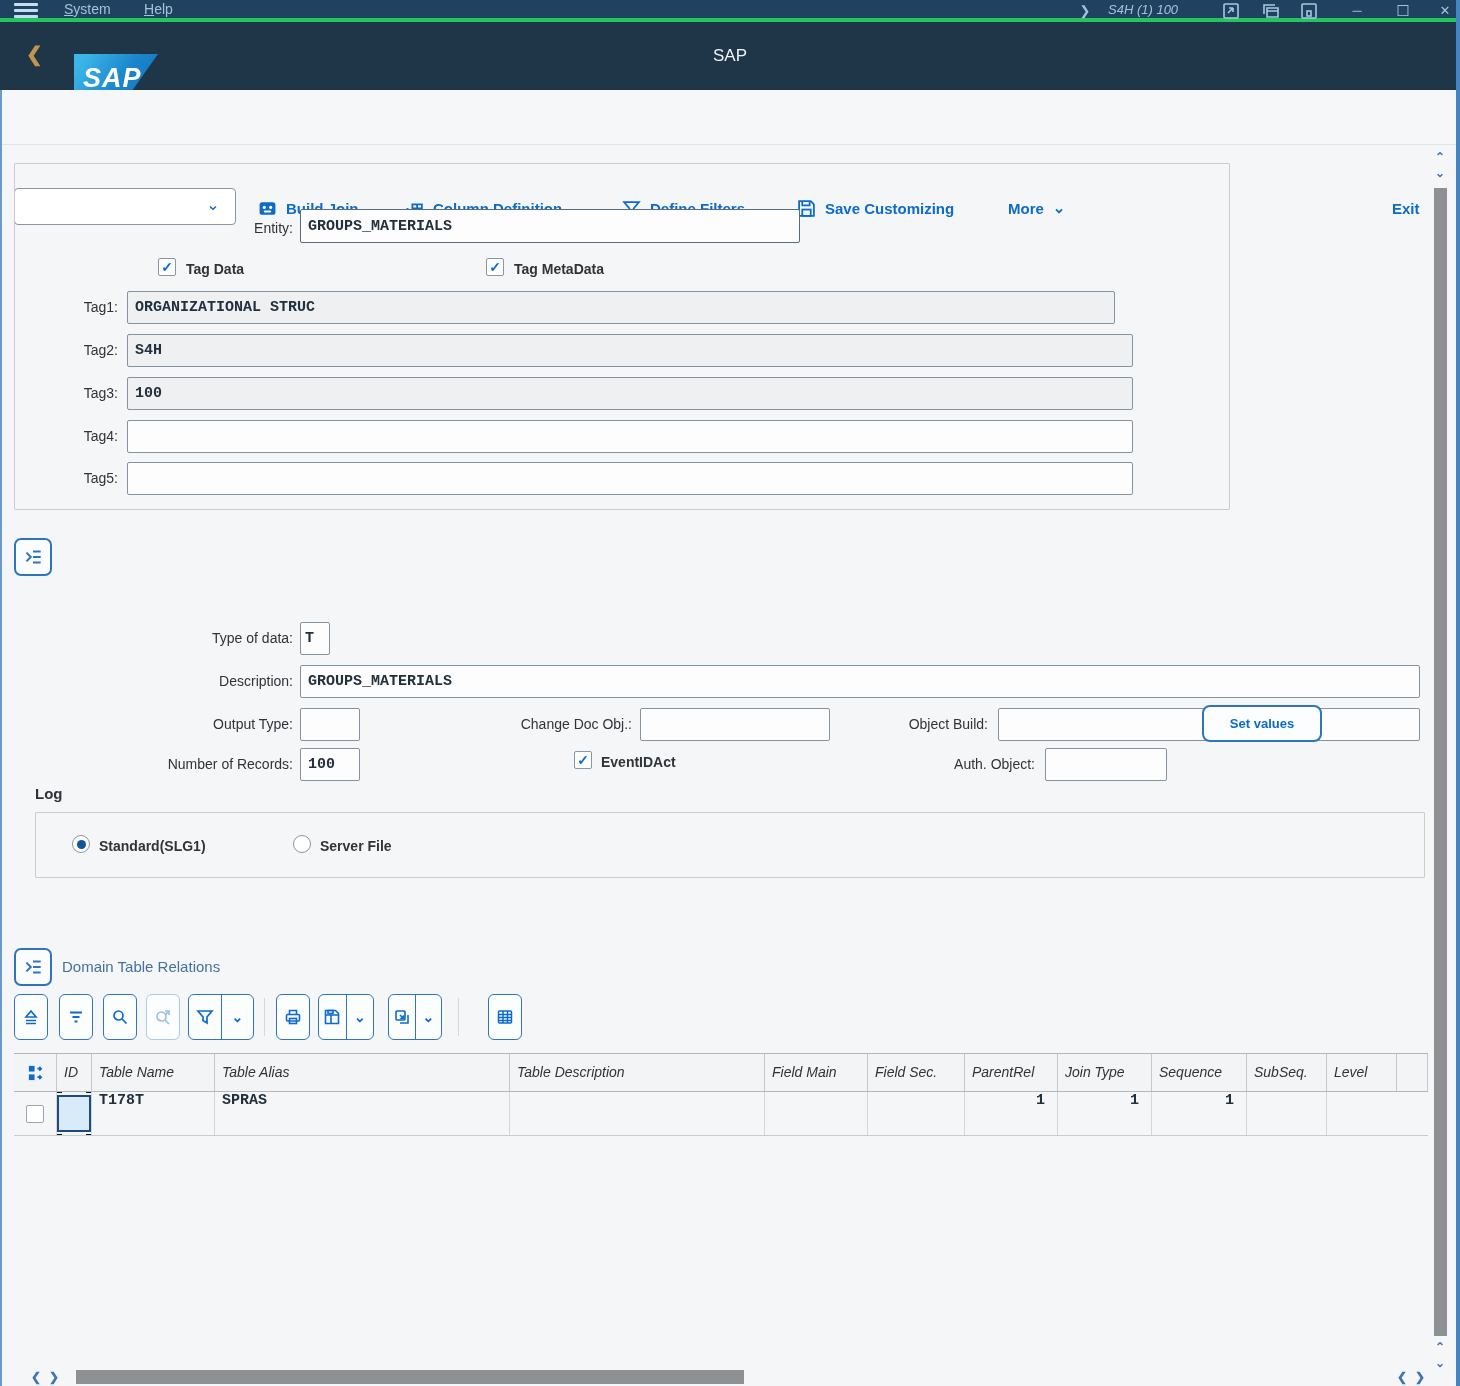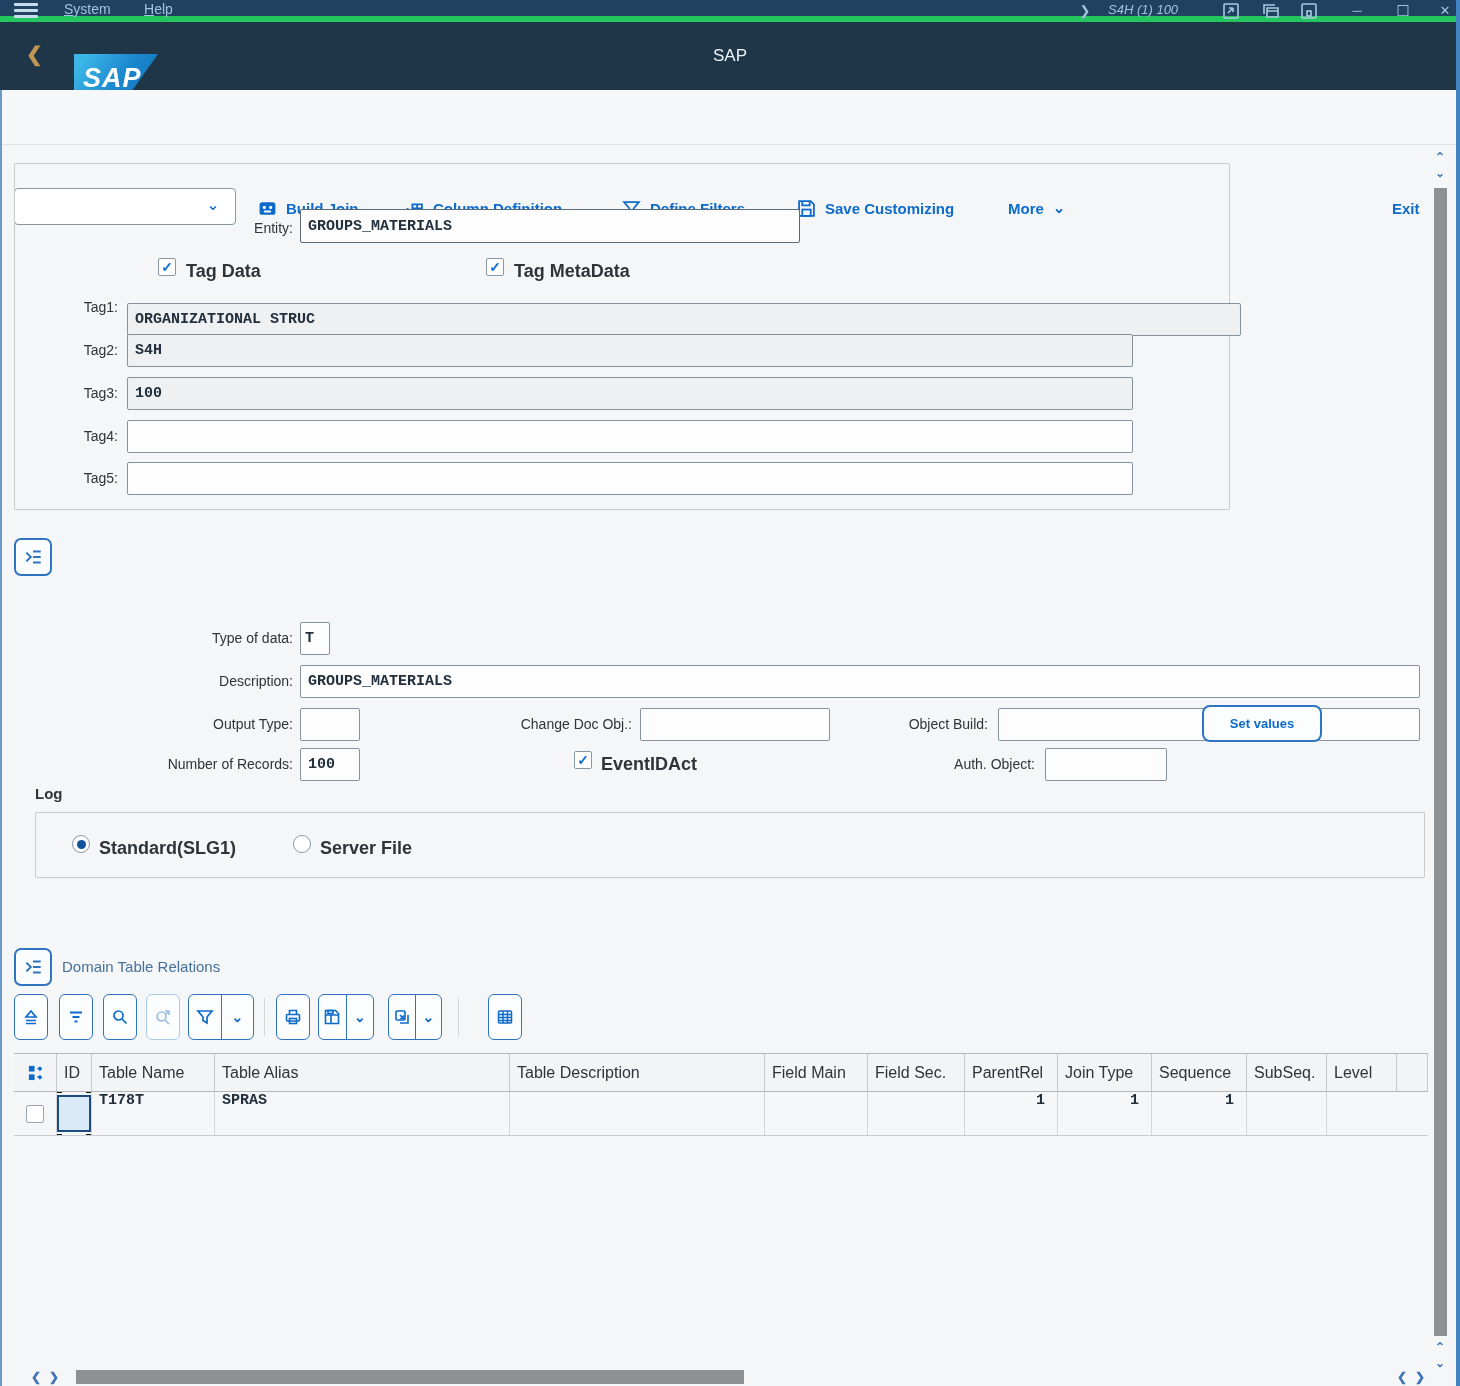--- a/index.html
+++ b/index.html
@@ -1,20 +1,20 @@
 <!DOCTYPE html>
 <html><head>
 <meta charset="utf-8">
 <style>
   * { box-sizing: border-box; margin: 0; padding: 0; }
   body { background:#ffffff; font-family:"Liberation Sans", sans-serif; }
   .screen { position:relative; width:1460px; height:1386px; background:#f5f6f7; overflow:hidden; }
 
   
-  .menubar { position:absolute; left:0; top:0; width:1460px; height:22px; background:#20415f; border-bottom:6px solid #22c55e; }
+  .menubar { position:absolute; left:0; top:0; width:1460px; height:22px; background:#20415f; border-bottom:4px solid #22c55e; }
   .hamburger { position:absolute; left:14px; top:3px; width:24px; height:16px; cursor:pointer; }
   .hamburger span { display:block; height:3px; margin-bottom:3px; background:#c6dcef; border-radius:1px; }
   .menu-item { position:absolute; top:1px; display:inline-block; font-size:14px; color:#a4c2dc; cursor:pointer; }
   .menu-item::first-letter { text-decoration:underline; }
   .mb-icon { position:absolute; top:2px; color:#a4c2dc; font-size:13px; line-height:18px; text-align:center; cursor:pointer; }
   .mb-session { position:absolute; top:2px; font-size:13px; color:#a4c2dc;font-style:italic; }
   .mb-svg { position:absolute; top:2px; width:18px; height:18px; cursor:pointer; }
   .mb-svg svg { stroke:#a9c7e2; fill:none; stroke-width:1.6; }
 
   
@@ -35,39 +35,39 @@
   
   .lbl { position:absolute; font-size:14px; color:#2f3439; text-align:right; white-space:nowrap; }
   .vinput { position:absolute; border:1.5px solid #8593a1; background:#fdfdfe; border-radius:2px; font:700 15px "Liberation Mono","DejaVu Sans Mono",monospace; color:#22303d; padding:0 7px; outline:none; }
   .vinput.ro { background:#eff0f2; }
   .vinput.focused { border-color:#5a6b7b; }
   .groupbox { position:absolute; border:1px solid #cccccc; border-radius:1px; }
   .cb { width:18px; height:18px; border:1.5px solid #8897a5; border-radius:2px; background:#ffffff; display:flex; align-items:center; justify-content:center; cursor:pointer; }
   .cb.abs { position:absolute; }
   .cb .glyph { display:none; font-size:14px; font-weight:700; color:#0a6ed1; line-height:1; }
   .cb.checked .glyph { display:block; }
-  .cblbl { position:absolute; font-size:18px; font-weight:600; color:#2f3439; white-space:nowrap; }
+  .cblbl { position:absolute; font-size:14px; font-weight:600; color:#2f3439; white-space:nowrap; }
   .radio { position:absolute; width:18px; height:18px; border:1.5px solid #8897a5; border-radius:50%; background:#ffffff; display:flex; cursor:pointer; }
   .radio .dot { display:none; width:9px; height:9px; border-radius:50%; background:#13549e; margin:auto; }
   .radio.checked .dot { display:block; }
   .sec-btn { position:absolute; width:38px; height:38px; border:2px solid #2e74c0; border-radius:7px; background:#fbfcfd; display:flex; align-items:center; justify-content:center; cursor:pointer; }
   .sec-lbl { position:absolute; font-size:15px; color:#44719e; line-height:38px; white-space:nowrap; }
   .btn { position:absolute; border:2px solid #2e74c0; border-radius:8px; background:#fcfdfe; color:#0c6bcb; font-size:13px; font-weight:600; display:flex; align-items:center; justify-content:center; cursor:pointer; }
 
   
   .tbtn { position:absolute; top:994px; height:46px; border:1.5px solid #2e74c0; border-radius:6px; background:#fcfdfe; display:flex; align-items:stretch; cursor:pointer; }
   .tbtn .seg { display:flex; align-items:center; justify-content:center; flex:1; }
   .tbtn .seg.right { border-left:1.5px solid #2e74c0; color:#0c6bcb; font-size:14px; font-weight:700; }
   .tbtn.disabled { border-color:#a8cbe9; }
   .tsep { position:absolute; top:998px; width:1px; height:38px; background:#d4d6d8; }
 
   
   .tgrid { position:absolute; left:14px; width:1414px; display:grid; grid-template-columns:43px 35px 123px 295px 255px 103px 97px 93px 94px 95px 80px 70px 31px; }
   .thead { top:1053px; height:39px; background:#f3f4f6; border-top:1px solid #b4b7ba; border-bottom:1px solid #b4b7ba; }
-  .thead .hc { border-right:1px solid #c6c9cc; line-height:37px; padding:0 7px; font-size:16px; color:#2f3439; white-space:nowrap; overflow:hidden; cursor:pointer; }
+  .thead .hc { border-right:1px solid #c6c9cc; line-height:37px; padding:0 7px; font-size:14px; color:#2f3439; white-space:nowrap; overflow:hidden; cursor:pointer;font-style:italic; }
   .thead .hc.icon { display:flex; align-items:center; justify-content:center; padding:0; }
   .trow { top:1092px; height:44px; border-bottom:1px solid #c9cccf; }
   .trow .rc { border-right:1px solid #d4d7da; line-height:42px; padding:0 7px; font:700 15px "Liberation Mono","DejaVu Sans Mono",monospace; color:#22303d; white-space:nowrap; overflow:hidden; cursor:pointer; }
   .trow .rc.sans { font:400 14px "Liberation Sans",sans-serif; color:#2b3137; }
   .trow .rc.num { text-align:right; padding-right:12px; }
   .trow .rc.ck { display:flex; align-items:center; justify-content:center; padding:0; }
   .fwrap { position:relative; padding:0 !important; }
   .fcell { position:absolute; left:0; top:3px; right:0; bottom:3px; background:#d9ebf9; border:2px solid #1c4b80; }
   .fcorner { position:absolute; width:8px; height:8px; }
   .fcorner.tl { left:-3px; top:-1px; border-left:2px solid #111; border-top:2px solid #111; }
@@ -179,21 +179,21 @@
   <div class="cb abs checked" style="left:158px;top:258px">
       <span class="glyph">✓</span>
     </div>
   <div class="cblbl" style="left:186px;top:261px">Tag Data</div>
   <div class="cb abs checked" style="left:486px;top:258px">
       <span class="glyph">✓</span>
     </div>
   <div class="cblbl" style="left:514px;top:261px">Tag MetaData</div>
 
   <div class="lbl" style="left:58px;top:299px;width:60px">Tag1:</div>
-  <input class="vinput ro" style="left: 127px; top: 291px; width: 1114px; height: 33px; margin-top: 12px;" value="ORGANIZATIONAL STRUC">
+  <input class="vinput ro" style="left: 127px; top: 291px; width: 988px; height: 33px;" value="ORGANIZATIONAL STRUC">
   <div class="lbl" style="left:58px;top:342px;width:60px">Tag2:</div>
   <input class="vinput ro" style="left: 127px; top: 334px; width: 1006px; height: 33px;" value="S4H">
   <div class="lbl" style="left:58px;top:385px;width:60px">Tag3:</div>
   <input class="vinput ro" style="left: 127px; top: 377px; width: 1006px; height: 33px;" value="100">
   <div class="lbl" style="left:58px;top:428px;width:60px">Tag4:</div>
   <input class="vinput" style="left: 127px; top: 420px; width: 1006px; height: 33px;" value="">
   <div class="lbl" style="left:58px;top:470px;width:60px">Tag5:</div>
   <input class="vinput" style="left: 127px; top: 462px; width: 1006px; height: 33px;" value="">
 
   <div class="sec-btn" style="left:14px;top:538px">

